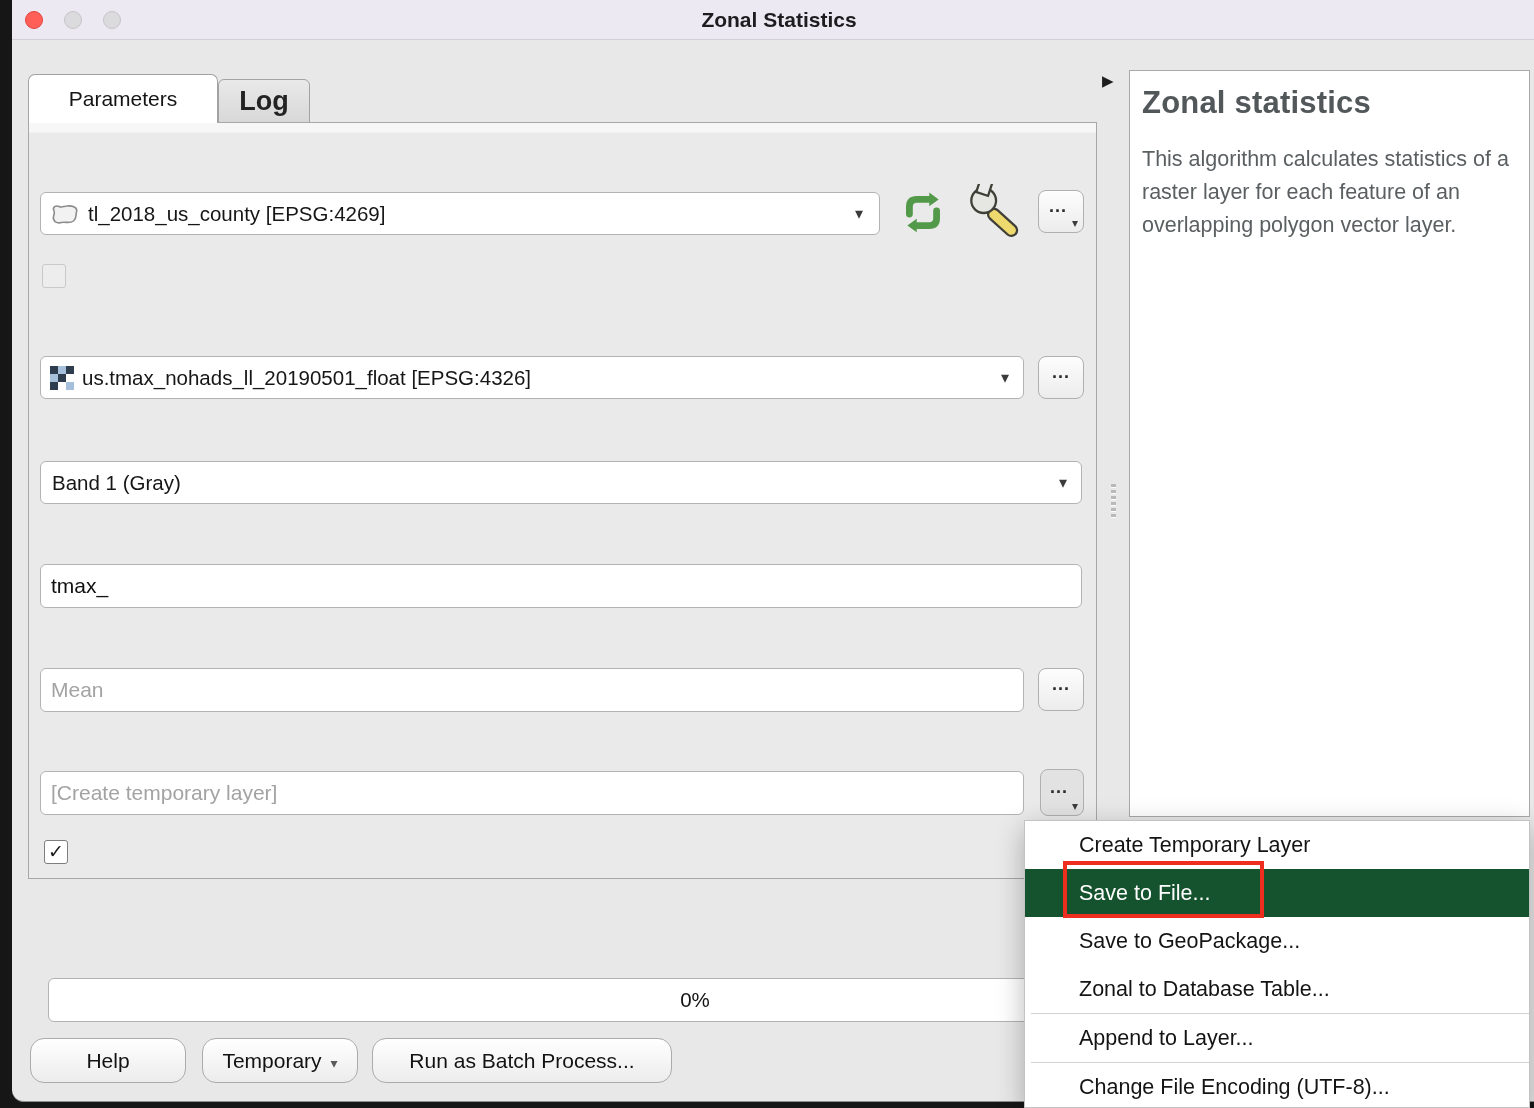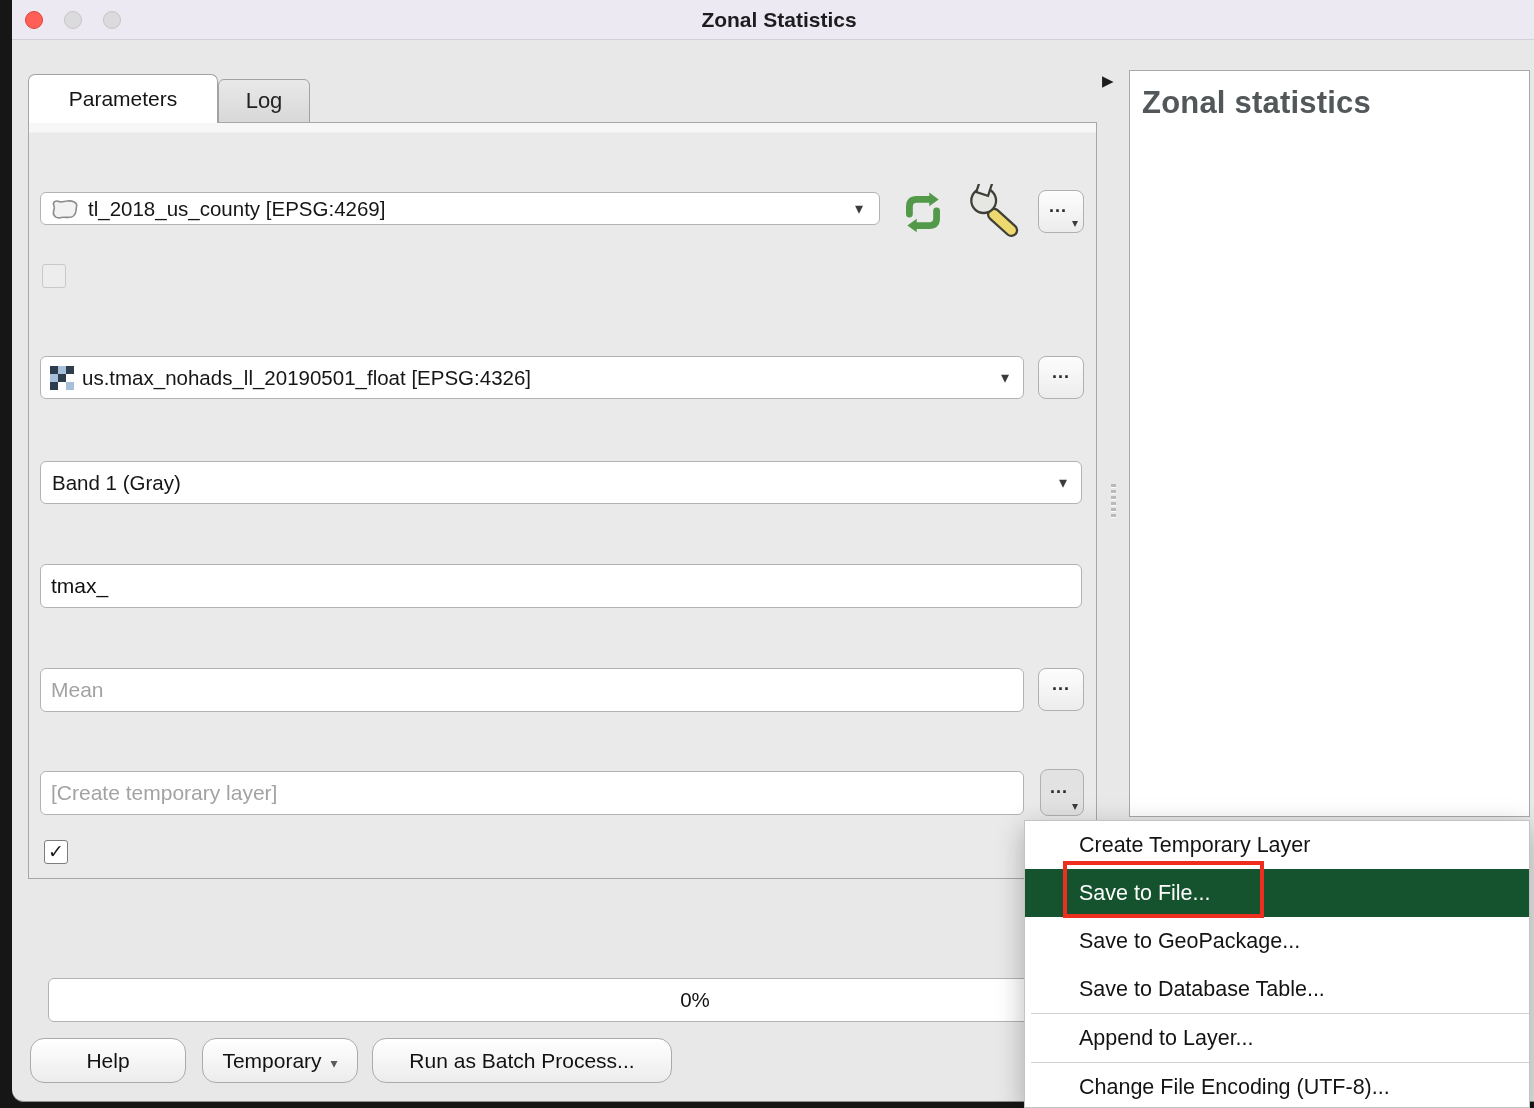--- a/index.html
+++ b/index.html
@@ -23,21 +23,21 @@
   .light.g1   { left:52px;  background:#dbdadd; border:1px solid #c6c5c9; }
   .light.g2   { left:91px;  background:#dbdadd; border:1px solid #c6c5c9; }
   .win-title { position:absolute; left:0; top:0; width:100%; height:40px;
     line-height:40px; text-align:center; font-size:21px; font-weight:700; color:#1d1d1f; }
   
   .tab { position:absolute; text-align:center; border:1px solid #a2a2a2; cursor:default; }
   .tab.active { left:16px; top:74px; width:190px; height:49px; line-height:47px;
     background:#fff; border-radius:7px 7px 0 0; border-bottom:none; z-index:3; font-size:21px; color:#141414; }
   .tab.inactive { left:206px; top:79px; width:92px; height:44px; line-height:42px;
     background:linear-gradient(#e9e9e9,#d8d8d8); border-radius:6px 6px 0 0; z-index:1;
-    font-size:22px; color:#232323; }
+    font-size:27px; color:#232323;font-weight:bold; }
   
   .params-panel { position:absolute; left:16px; top:122px; width:1069px; height:757px;
     background:linear-gradient(to bottom,#f7f7f7 0,#f7f7f7 9px,#ebeaea 10px);
     border:1px solid #a7a7a7; z-index:2; }
   .lbl { position:absolute; font-size:20.5px; color:#171717; }
   .lbl.disabled { color:#b5b5b5; }
   
   .combo, .tinput {
     position:absolute; background:#fff; border:1px solid #b3b3b3; border-radius:6px; z-index:4;
   }
@@ -102,21 +102,21 @@
     <span class="light g2"></span>
     <div class="win-title">Zonal Statistics</div>
   </div>
 
   <div class="tab active">Parameters</div>
   <div class="tab inactive">Log</div>
 
   <div class="params-panel"></div>
 
   <div class="lbl" style="left:30px; top:150px;">Input layer</div>
-  <div class="combo" style="left:28px; top:192px; width:840px; height:33px;">
+  <div class="combo" style="left:28px; top:192px; width:840px; height:43px;">
     <span>
       <svg width="30" height="22" viewBox="0 0 30 22">
         <path d="M4,8 C2,4 6,2 9,3.5 C12,5 14,3 17,3 C22,2.5 28,4 26.5,9 C25.5,12.5 27,15 23.5,18 C20,20.8 15,18.5 11.5,19.5 C7,20.7 2.5,18.5 3.5,13.5 C4.1,10.8 5,10 4,8 Z" fill="#f2f2f2" stroke="#8c8c8c" stroke-width="1.6"></path>
       </svg>
     </span>
     <span class="txt">tl_2018_us_county [EPSG:4269]</span>
     <span class="arr" style="right:16px;">▾</span>
   </div>
   <div class="icon-btn" style="left:886px; top:190px;">
     <span>
@@ -199,20 +199,21 @@
     <i></i>
       <i></i>
       <i></i>
       <i></i>
       <i></i>
       <i></i>
   </div>
 
   <div class="help-panel">
     <div class="help-title">Zonal statistics</div>
+    <div class="help-desc">This algorithm calculates statistics of a raster layer for each feature of an overlapping polygon vector layer.</div>
   </div>
 
   <div class="progressbar">
     <span>0%</span>
   </div>
 
   <div class="btn" style="left:18px; top:1038px; width:156px;">
     <span>Help</span>
   </div>
   <div class="btn" style="left:190px; top:1038px; width:156px;">
@@ -221,20 +222,20 @@
   <div class="btn" style="left:360px; top:1038px; width:300px;">
     <span>Run as Batch Process...</span>
   </div>
 
 </div>
 
 <div class="context-menu">
   <div class="menu-item">Create Temporary Layer</div>
   <div class="menu-item highlight">Save to File...</div>
   <div class="menu-item">Save to GeoPackage...</div>
-  <div class="menu-item">Save to Database Table...</div>
+  <div class="menu-item">Zonal to Database Table...</div>
   <div class="menu-sep"></div>
   <div class="menu-item">Append to Layer...</div>
   <div class="menu-sep"></div>
   <div class="menu-item">Change File Encoding (UTF-8)...</div>
 </div>
 
 <div class="annotation-box"></div>
 
 </body></html>

